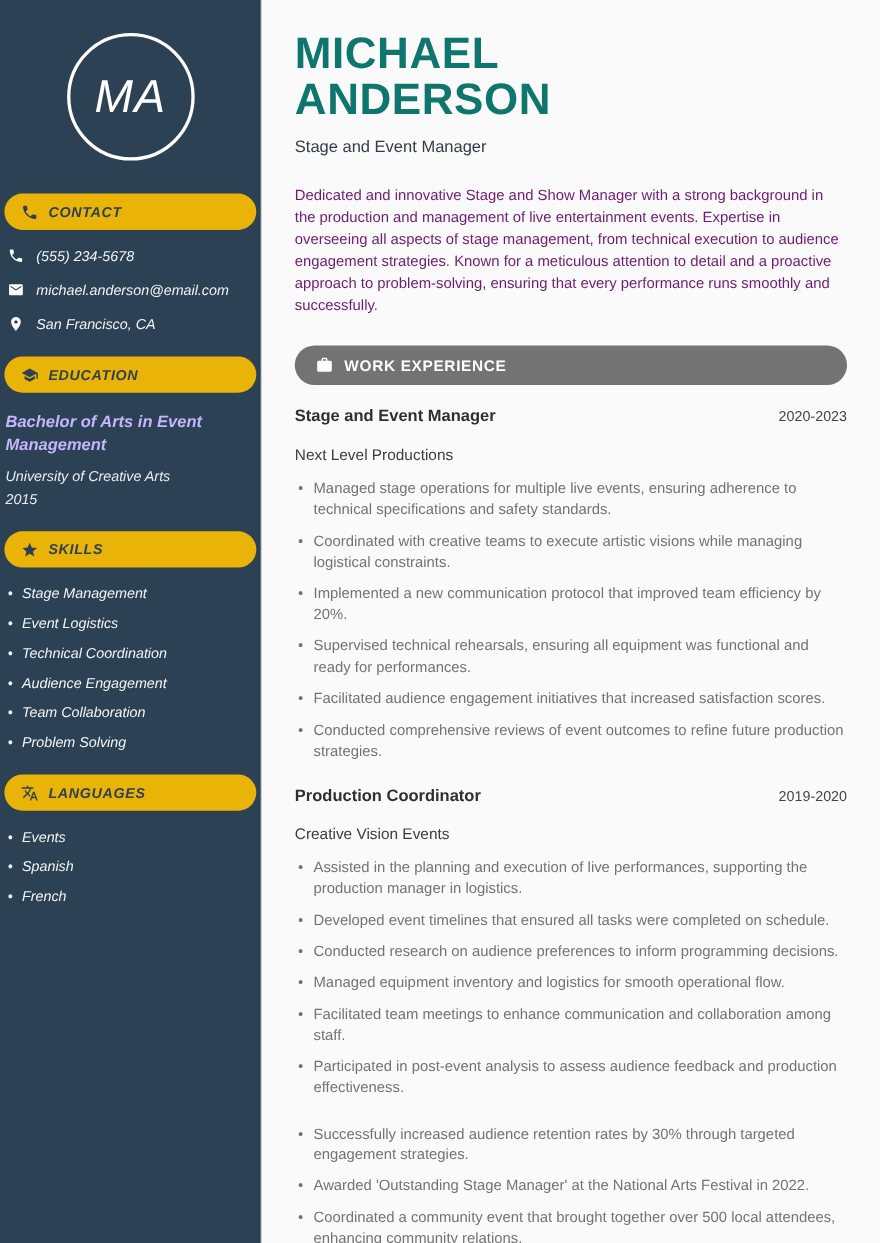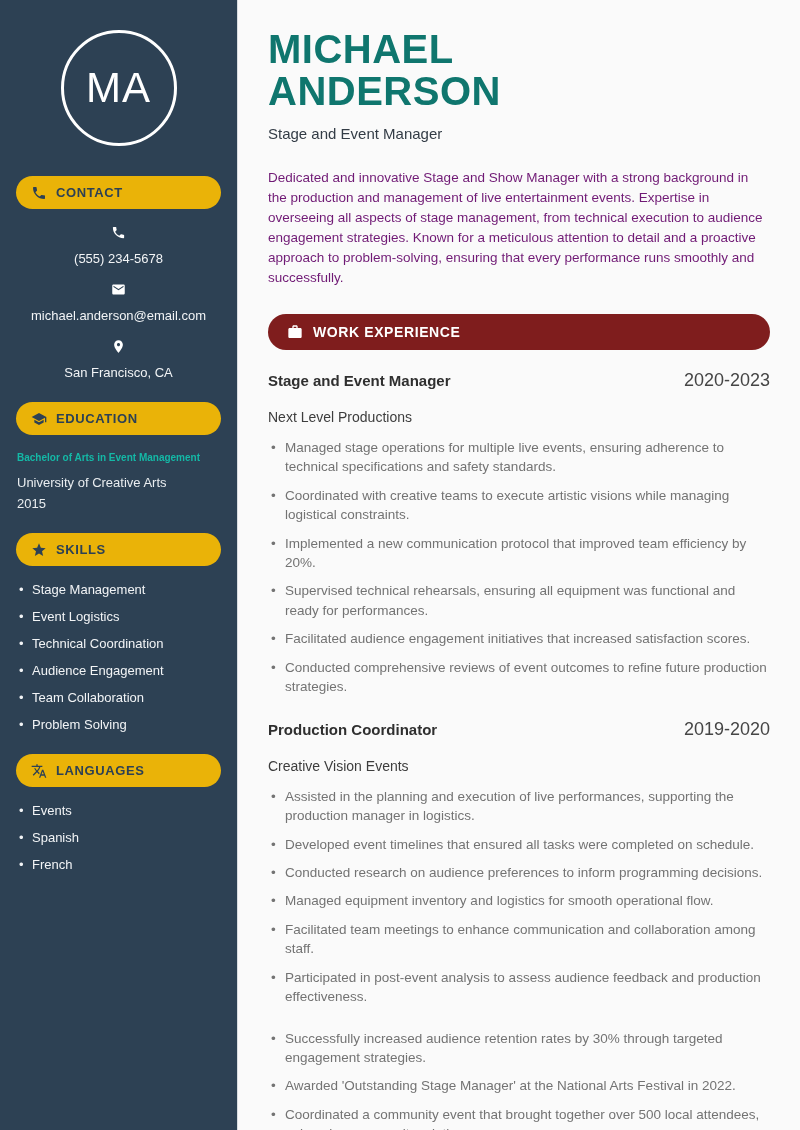--- a/index.html
+++ b/index.html
@@ -11,22 +11,23 @@
     background: #ffffff;
     overflow: hidden;
   }
 
   
   .sidebar {
     width: 238px;
     flex-shrink: 0;
     background: #2d4154;
     color: #ffffff;
-    padding: 26px 16px 20px;
+    padding: 26px 4px 20px;
     border-right: 1px solid #d8dce0;
+    font-style: italic;
   }
   .avatar {
     width: 116px; height: 116px;
     border: 3px solid #ffffff;
     border-radius: 50%;
     display: flex; align-items: center; justify-content: center;
     margin: 4px auto 30px;
   }
   .avatar-initials {
     font-size: 42px;
@@ -45,29 +46,28 @@
     letter-spacing: 0.6px;
     margin: 22px 0 16px;
   }
   .pill:first-of-type { margin-top: 0; }
   .pill svg { width: 16px; height: 16px; fill: #2d4154; flex-shrink: 0; }
   .contact-item {
     display: flex; align-items: center; gap: 11px;
     font-size: 13px;
     color: #f2f4f6;
     margin: 0 3px 16px;
-    flex-direction: column;
   }
   .contact-item svg { width: 15px; height: 15px; fill: #ffffff; flex-shrink: 0; }
   .edu-degree {
     font-weight: bold;
-    font-size: 10px;
+    font-size: 15px;
     line-height: 1.4;
     margin: 0 1px 10px;
-    color: #14b8a6;
+    color: #c4b5fd;
   }
   .edu-line { font-size: 13px; color: #e9edf0; margin: 0 1px 6px; }
   .side-list { list-style: none; margin: 0 2px; }
   .side-list li {
     font-size: 13px;
     color: #f2f4f6;
     position: relative;
     padding-left: 14px;
     margin-bottom: 12px;
   }
@@ -91,35 +91,35 @@
     color: #333c46;
     margin: 13px 0 26px;
   }
   .summary {
     font-size: 13.5px;
     color: #701a75;
     line-height: 1.48;
     margin-bottom: 26px;
   }
   .section-bar {
-    background: #7f1d1d;
+    background: #737373;
     color: #ffffff;
     border-radius: 18px;
     height: 36px;
     display: flex; align-items: center; gap: 10px;
     padding: 0 19px;
     font-weight: bold;
     font-size: 14px;
     letter-spacing: 0.6px;
     margin-bottom: 20px;
   }
   .section-bar svg { width: 16px; height: 16px; fill: #ffffff; flex-shrink: 0; }
   .job-header { display: flex; justify-content: space-between; align-items: baseline; }
   .job-role { font-size: 15px; font-weight: bold; color: #2f2f2f; }
-  .job-dates { font-size: 18px; color: #454545; }
+  .job-dates { font-size: 13px; color: #454545; }
   .job-company { font-size: 14px; color: #3d3d3d; margin: 18px 0 13px; }
   .bullets { list-style: none; margin-bottom: 22px; }
   .bullets li {
     font-size: 13.5px;
     color: #737373;
     line-height: 1.44;
     position: relative;
     padding-left: 17px;
     margin-bottom: 9px;
   }

